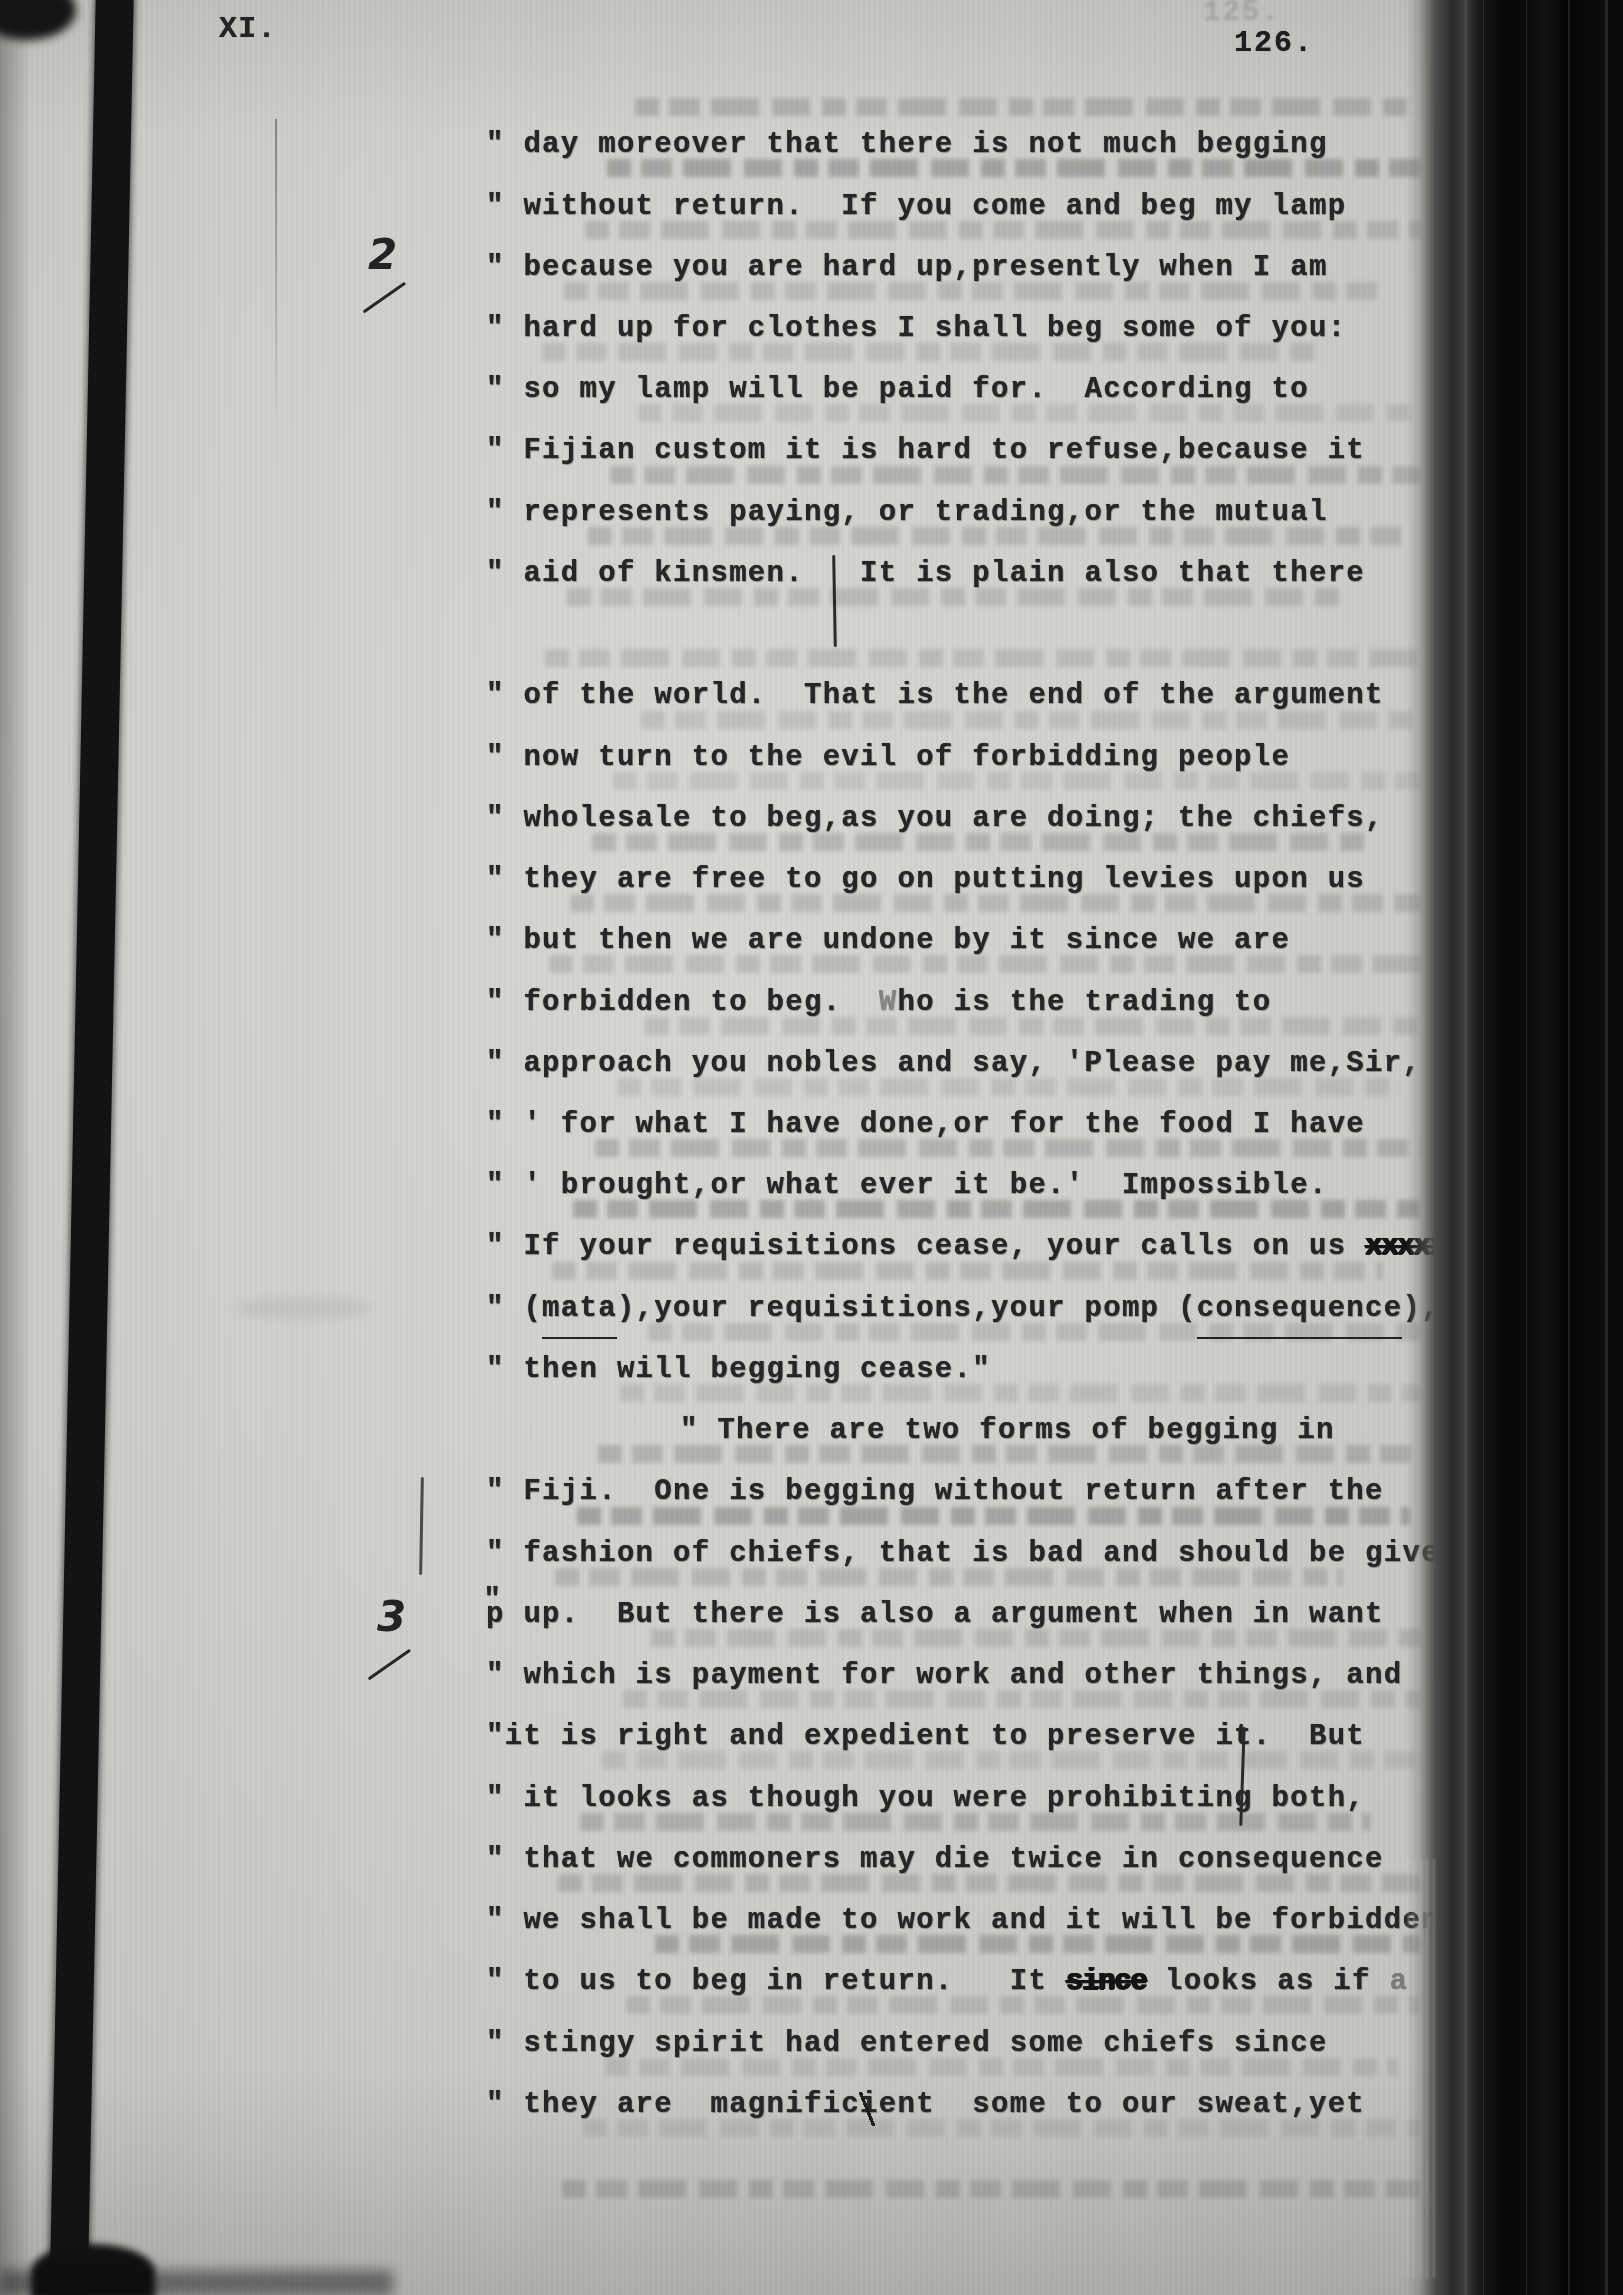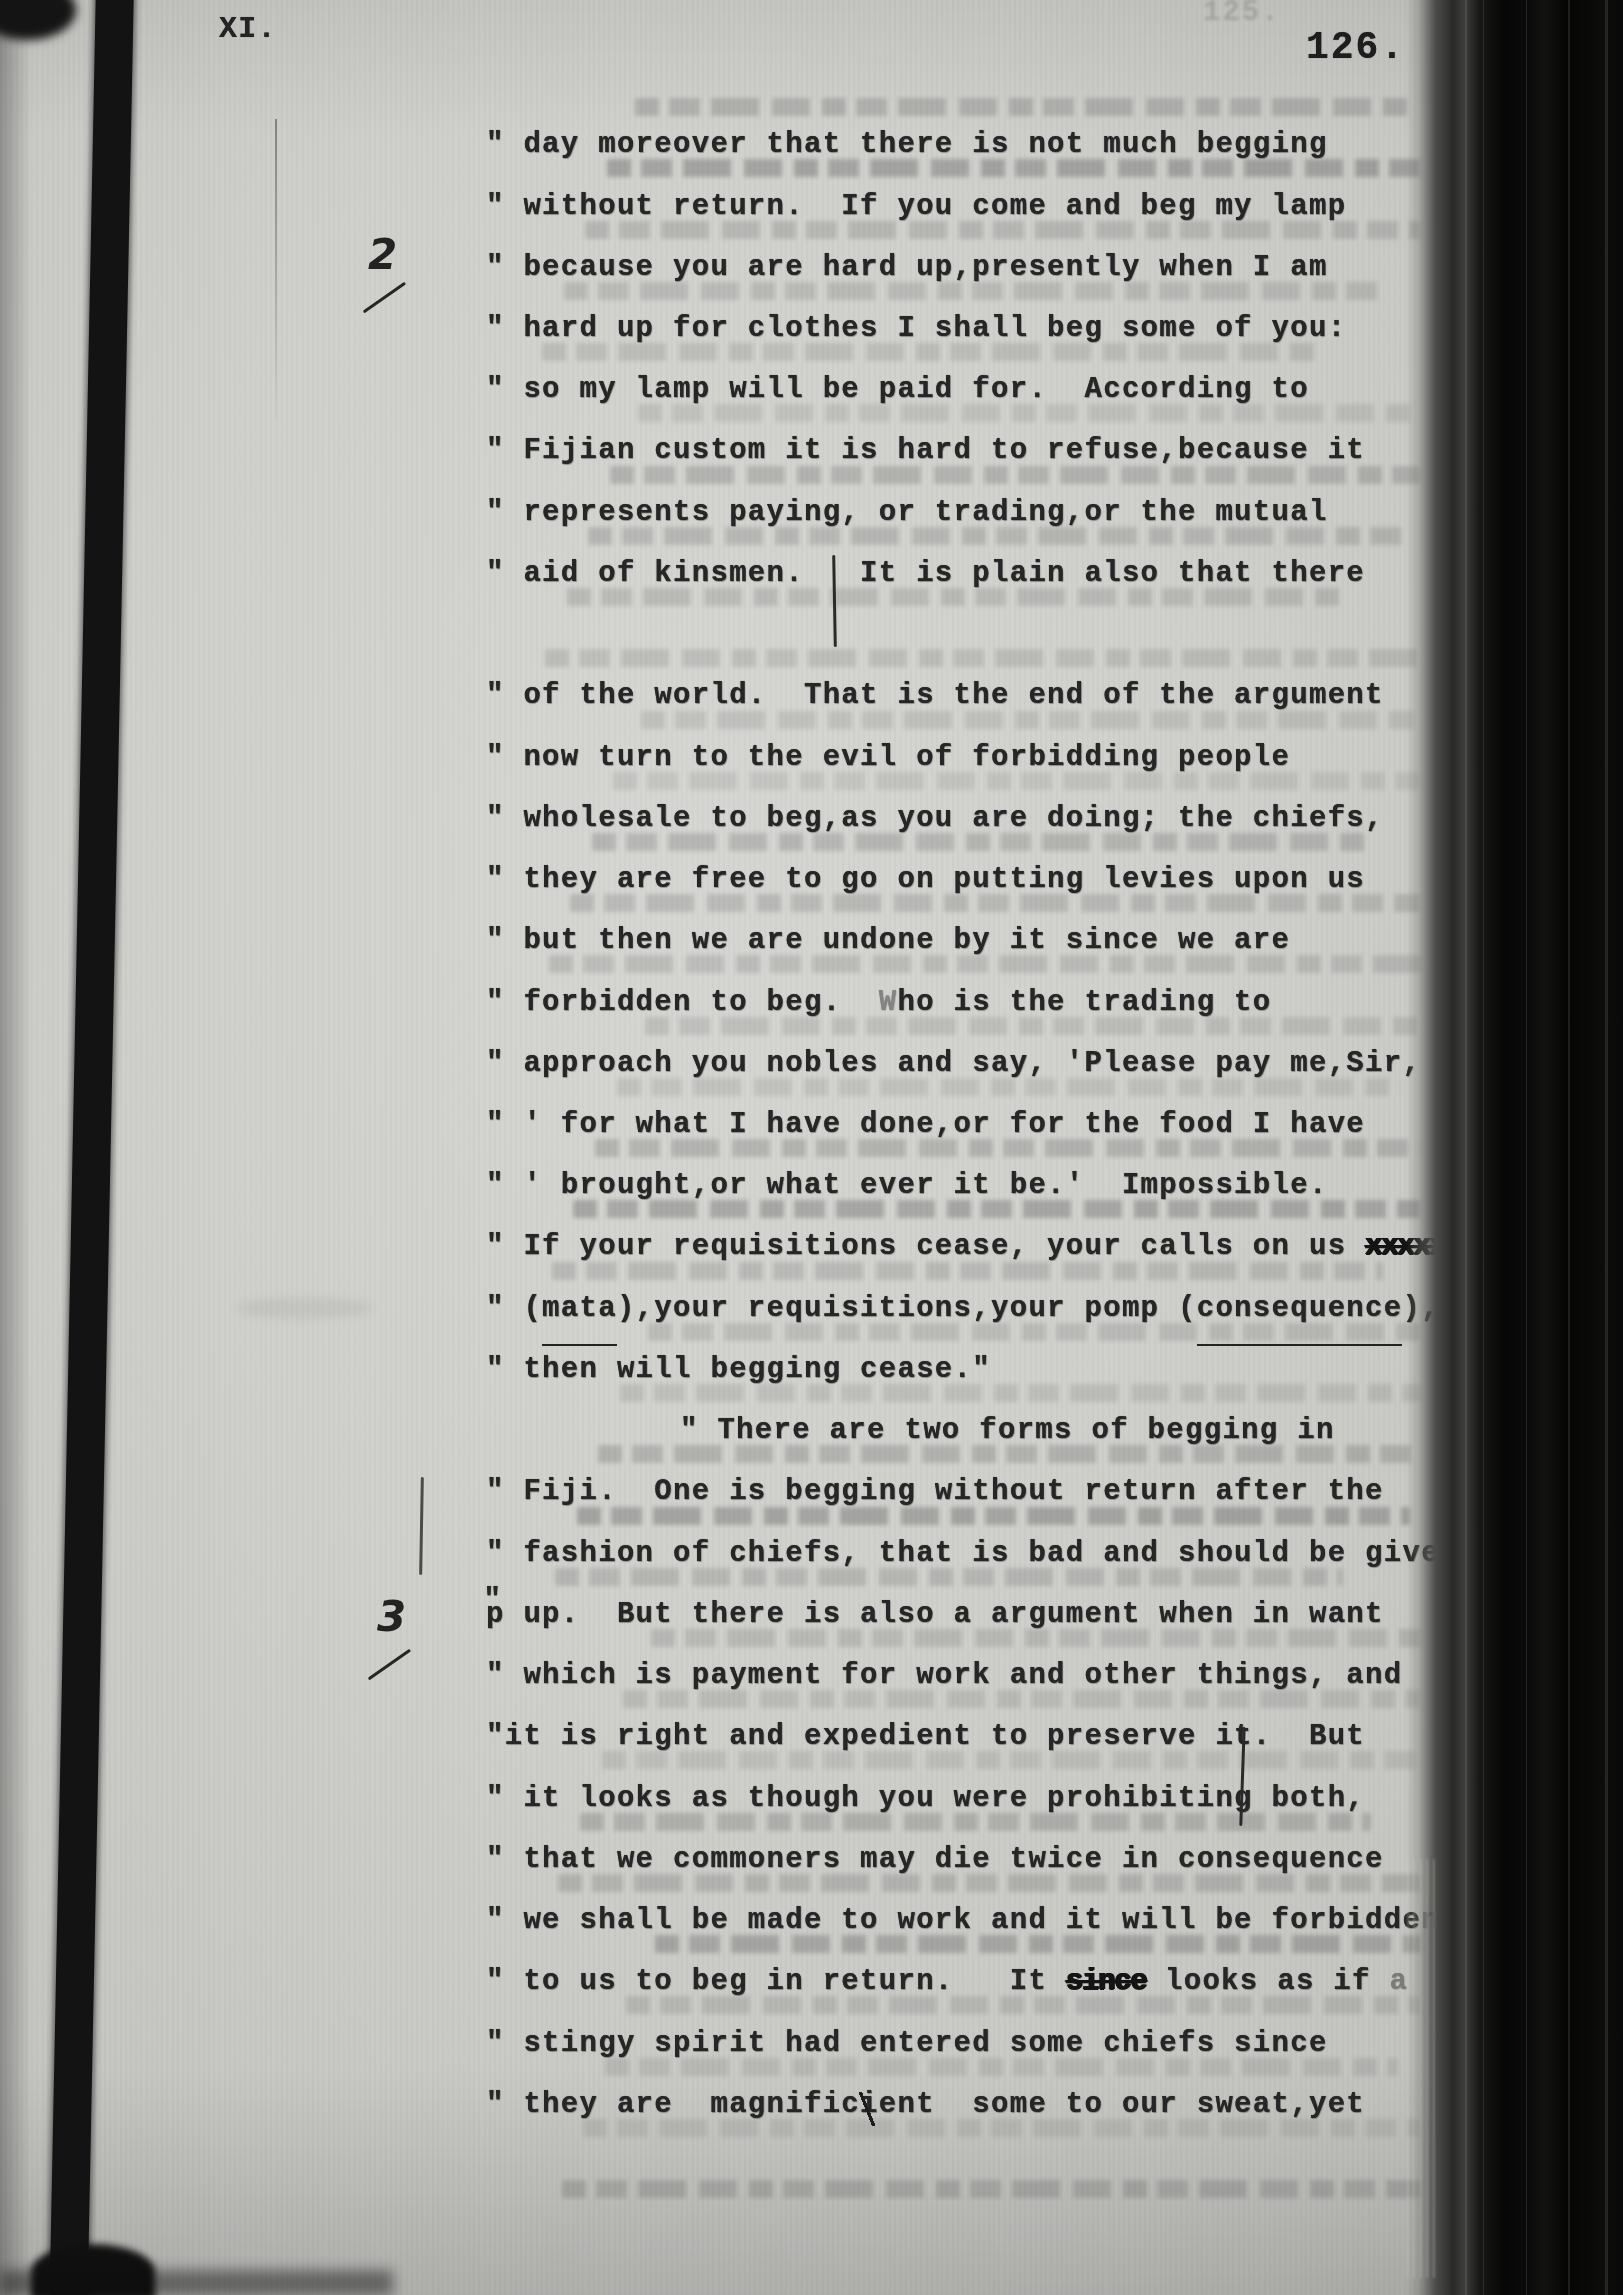--- a/index.html
+++ b/index.html
@@ -68,38 +68,38 @@
     background:repeating-linear-gradient(90deg, rgba(205,205,200,.55) 0 2px, rgba(0,0,0,0) 2px 6.5px);
     filter:blur(1.3px);opacity:.55;
   }
   
   .chapter{
     position:absolute;left:219px;top:11.8px;z-index:4;
     font-size:30px;font-weight:700;color:#242424;letter-spacing:1.3px;
     text-shadow:0 0 0.7px #2a2a2a;
   }
   .pagenum{
-    position:absolutl;position:absolute;left:1306px;top:26px;z-index:4;
-    font-size:38px;font-weight:700;color:#1e1e1e;letter-spacing:2px;
+    position:absolutl;position:absolute;left:1234px;top:26px;z-index:4;
+    font-size:30px;font-weight:700;color:#1e1e1e;letter-spacing:2px;
     text-shadow:0 0 0.8px #262626;
   }
   .pagenum-bleed{
     position:absolute;left:1203px;top:-3.9px;z-index:2;
     font-size:29px;font-weight:700;color:#8b8b88;letter-spacing:2px;
     filter:blur(1.4px);opacity:.55;
   }
   
   .text-layer{position:absolute;inset:0;z-index:4;}
   .tline{
     position:absolute;left:486px;white-space:pre;
     font-size:29px;font-weight:700;color:#262626;letter-spacing:1.3px;
     text-shadow:0 0 0.8px rgba(35,35,35,.8), 0.7px 0.7px 0.7px rgba(40,40,40,.35);
   }
   .tline span{white-space:pre;}
-  .u{border-bottom:2.6px solid #232323;padding-bottom:19px;}
+  .u{border-bottom:2.6px solid #232323;padding-bottom:12px;}
   .xstrike{
     font-weight:700;letter-spacing:-1.3px;text-decoration:line-through;
     text-shadow:1.3px 0 0 #151515,-0.7px 0 0 #151515,0 1.3px 0 #151515;
     color:#141414;
   }
   .faint{opacity:.45;}
   .slash{position:relative;display:inline-block;}
   .slash::after{
     content:"";position:absolute;left:-3.9px;bottom:-5.2px;width:22px;height:34px;
     background:linear-gradient(68deg, rgba(0,0,0,0) 45%, #1d1d1d 45% 55%, rgba(0,0,0,0) 55%);

